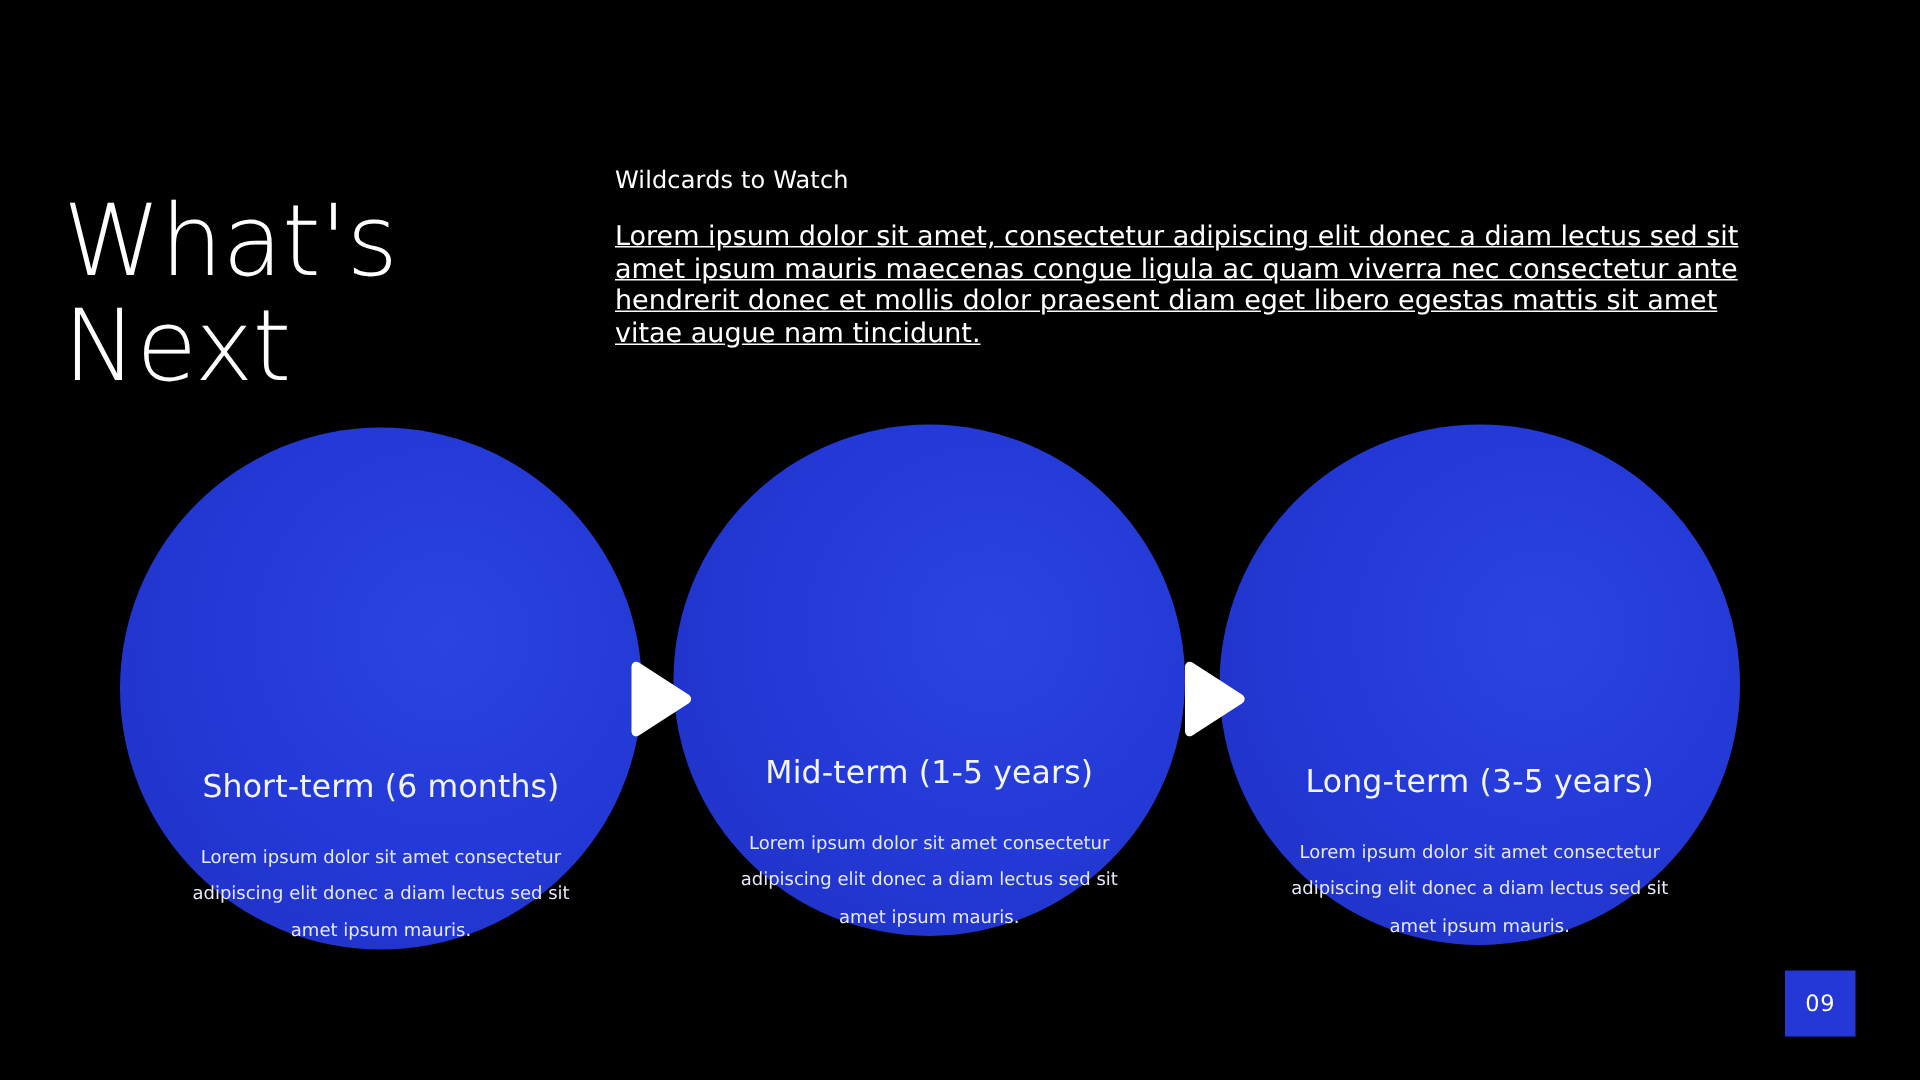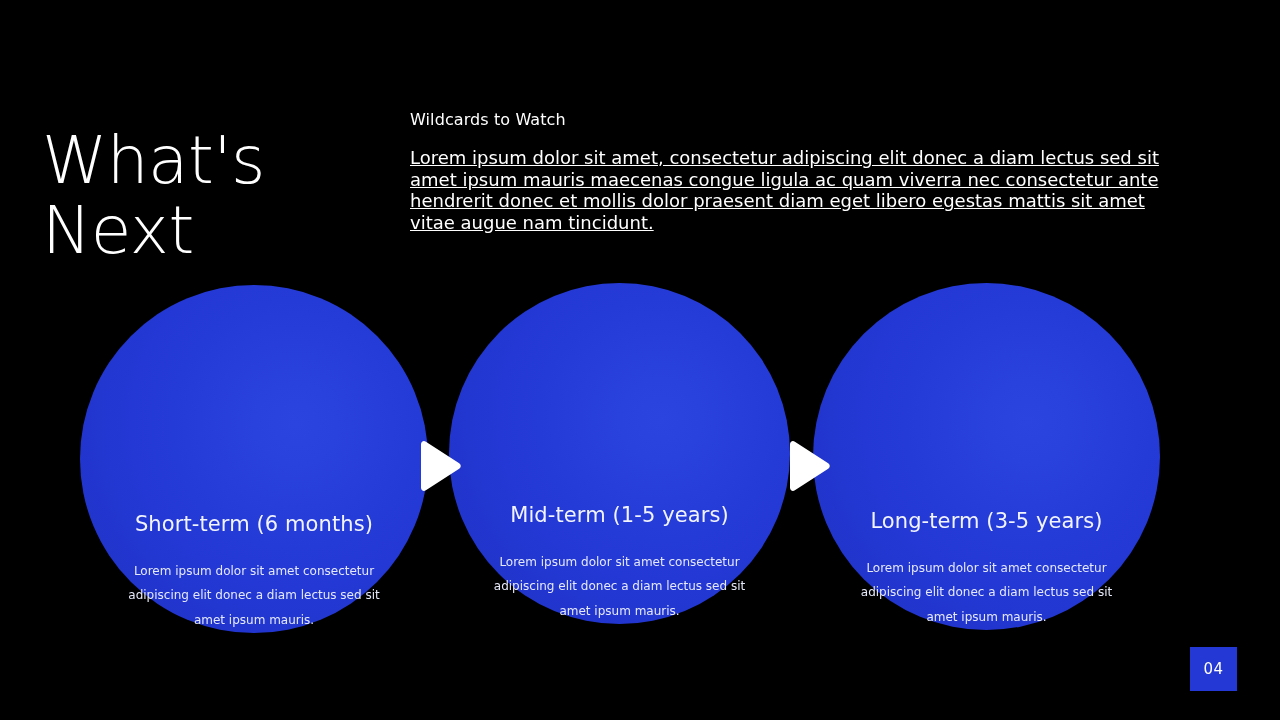--- a/index.html
+++ b/index.html
@@ -172,15 +172,15 @@
       <path d="M6 4.5 C6 1.6 8.6 0.2 10.9 1.7 L44.2 23.2 C46.3 24.6 46.3 27.4 44.2 28.8 L10.9 50.3 C8.6 51.8 6 50.4 6 47.5 Z" fill="#ffffff"></path>
     </svg>
   </div>
 
   <div class="arrow arrow-2">
     <svg viewBox="0 0 48 52" xmlns="http://www.w3.org/2000/svg" aria-hidden="true">
       <path d="M6 4.5 C6 1.6 8.6 0.2 10.9 1.7 L44.2 23.2 C46.3 24.6 46.3 27.4 44.2 28.8 L10.9 50.3 C8.6 51.8 6 50.4 6 47.5 Z" fill="#ffffff"></path>
     </svg>
   </div>
 
-  <div class="page-badge">04</div>
+  <div class="page-badge">09</div>
 
 </div>
 
 </body></html>

